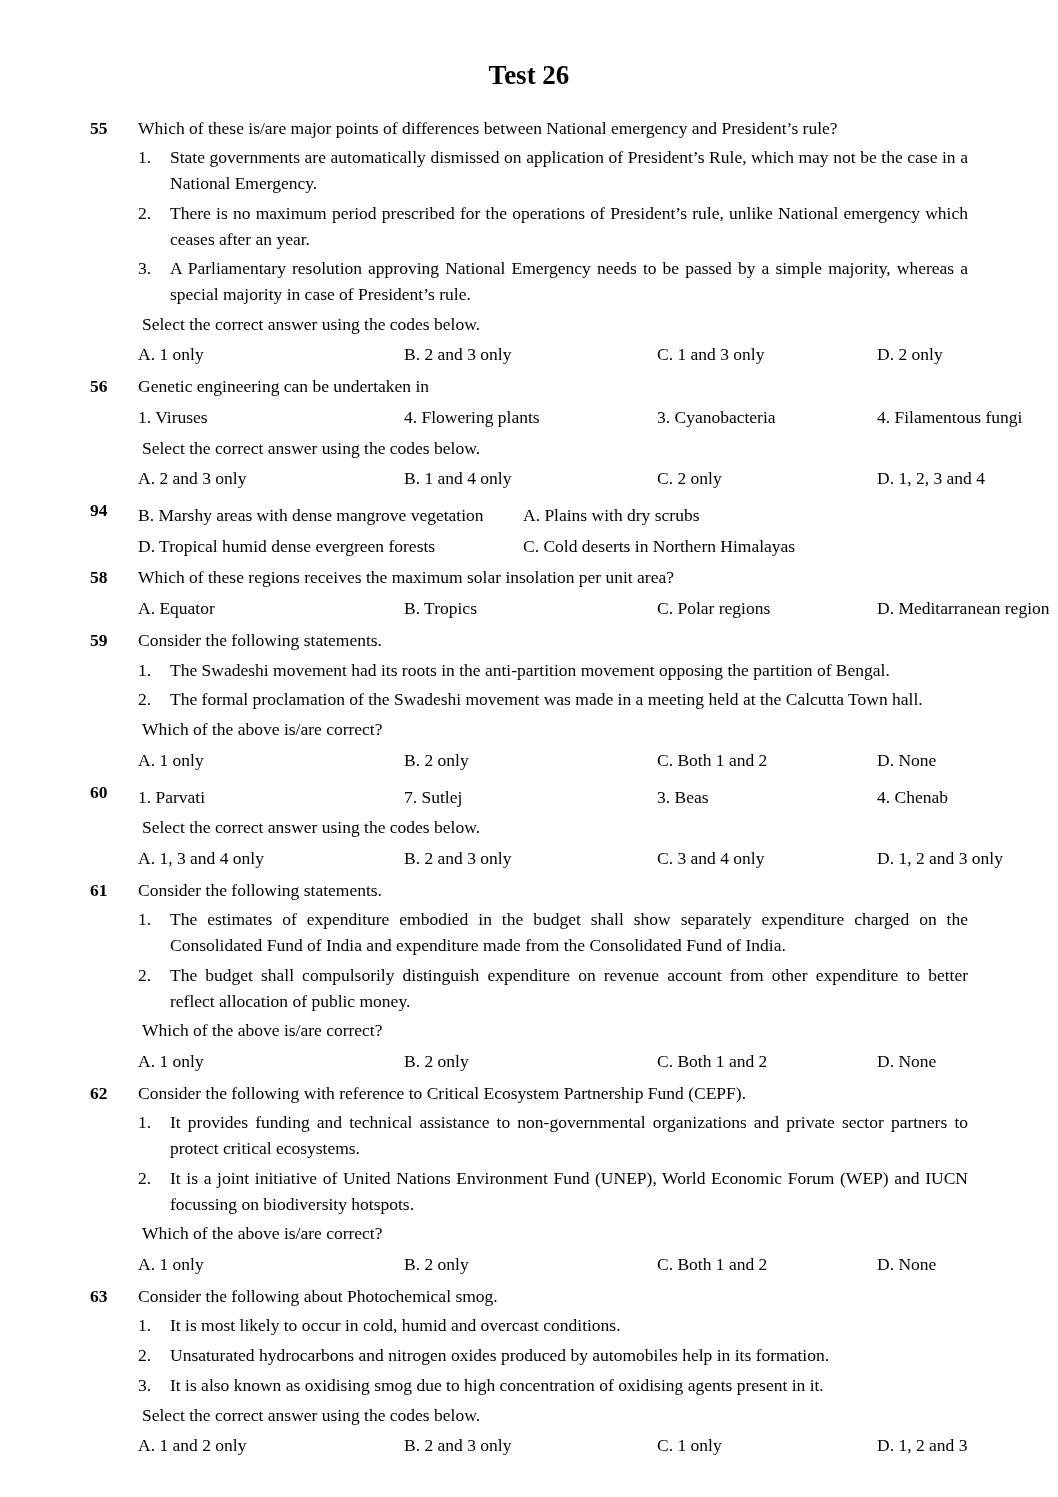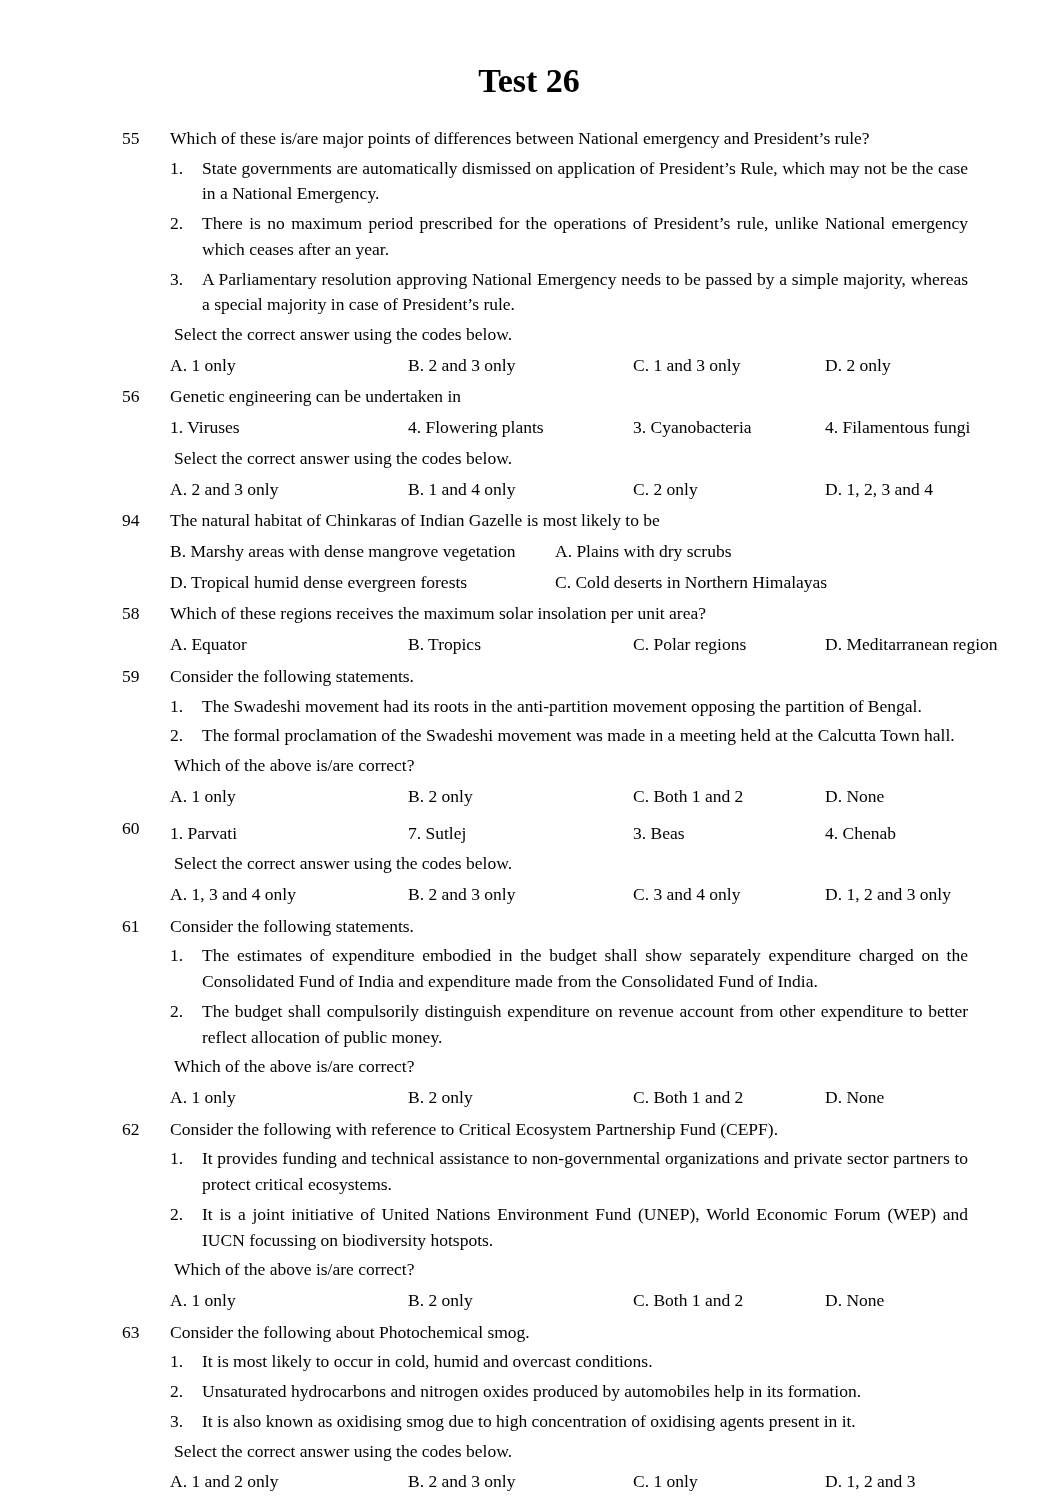--- a/index.html
+++ b/index.html
@@ -14,34 +14,33 @@
     padding: 56px 90px 40px 90px;
     background: #ffffff;
     color: #000000;
     font-family: "Liberation Serif", "DejaVu Serif", serif;
     font-size: 17.5px;
     line-height: 1.47;
   }
   .title {
     text-align: center;
     font-weight: bold;
-    font-size: 34px;
+    font-size: 27px;
     margin-bottom: 20px;
     font-family: "Liberation Serif", "DejaVu Serif", serif;
   }
   .question {
     display: flex;
     align-items: flex-start;
     margin-bottom: 1px;
   }
   .q-num {
     width: 48px;
     flex-shrink: 0;
-    font-weight: normal;
-    margin-left: 32px;
+    font-weight: bold;
   }
   .q-body {
     flex: 1;
     min-width: 0;
   }
   .q-title {
     font-weight: normal;
     text-align: justify;
   }
   .stmt {
@@ -57,20 +56,21 @@
     flex: 1;
     text-align: justify;
   }
   .plain-line {
     margin: 4px 4px;
   }
   .row4 {
     display: grid;
     grid-template-columns: 238px 225px 192px 1fr;
     margin: 5px 0;
+    gap: 28px;
   }
   .row2 {
     display: grid;
     grid-template-columns: 385px 1fr;
     margin: 5px 0;
   }
   .cell {
     white-space: nowrap;
     overflow: visible;
   }
@@ -121,21 +121,20 @@
             <span class="cell">A. 2 and 3 only</span>
             <span class="cell">B. 1 and 4 only</span>
             <span class="cell">C. 2 only</span>
             <span class="cell">D. 1, 2, 3 and 4</span>
           </div>
         </div>
       </div>
       <div class="question">
         <div class="q-num">94</div>
         <div class="q-body">
-          <div class="q-title">The natural habitat of Chinkaras of Indian Gazelle is most likely to be</div>
           <div class="row2">
             <span class="cell">B. Marshy areas with dense mangrove vegetation</span>
             <span class="cell">A. Plains with dry scrubs</span>
           </div>
           <div class="row2">
             <span class="cell">D. Tropical humid dense evergreen forests</span>
             <span class="cell">C. Cold deserts in Northern Himalayas</span>
           </div>
         </div>
       </div>

